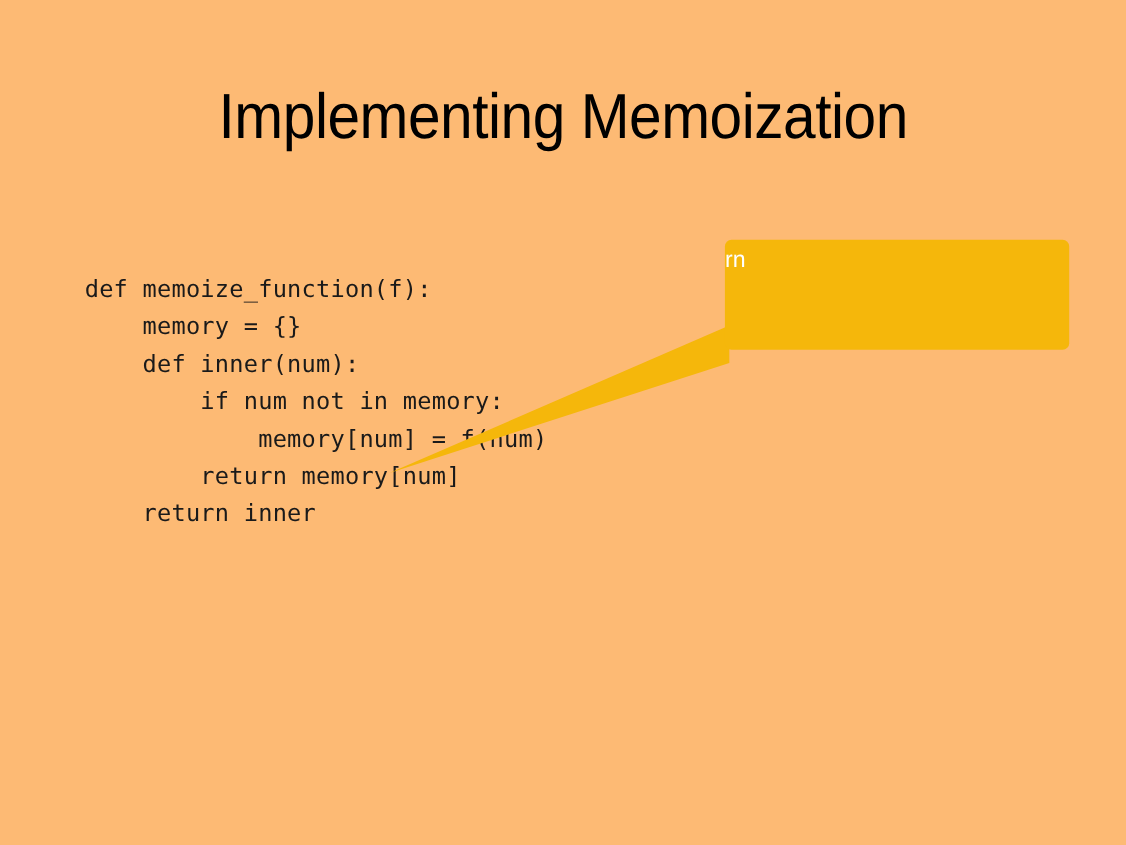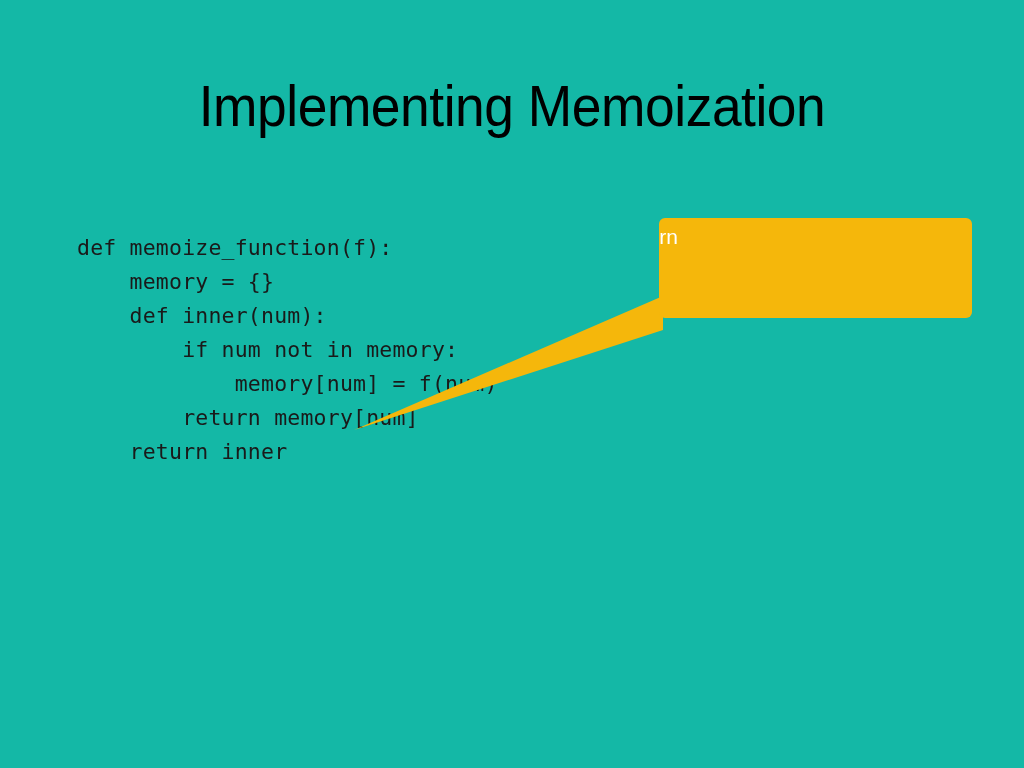--- a/index.html
+++ b/index.html
@@ -12,21 +12,21 @@
     height: 768px;
     position: relative;
     overflow: hidden;
     font-family: "Liberation Sans", sans-serif;
     -webkit-font-smoothing: none;
   }
 
   #slide {
     position: absolute;
     inset: 0;
-    background: #14b8a6;
+    background: #fdba74;
   }
 
   
   #slide-title {
     position: absolute;
     left: 0;
     top: 74px;
     width: 1024px;
     text-align: center;
     font-family: "Liberation Sans", sans-serif;
@@ -37,21 +37,21 @@
     letter-spacing: -0.5px;
     transform: scaleX(0.92);
     transform-origin: 50% 50%;
     white-space: nowrap;
   }
 
   
   #code-block {
     position: absolute;
     left: 77px;
-    top: 231px;
+    top: 247px;
     margin: 0;
     font-family: "DejaVu Sans Mono", "Liberation Mono", monospace;
     font-size: 21.5px;
     line-height: 34px;
     color: #1a1a1a;
     white-space: pre;
     letter-spacing: 0.2px;
   }
   .code-line {
     display: block;

